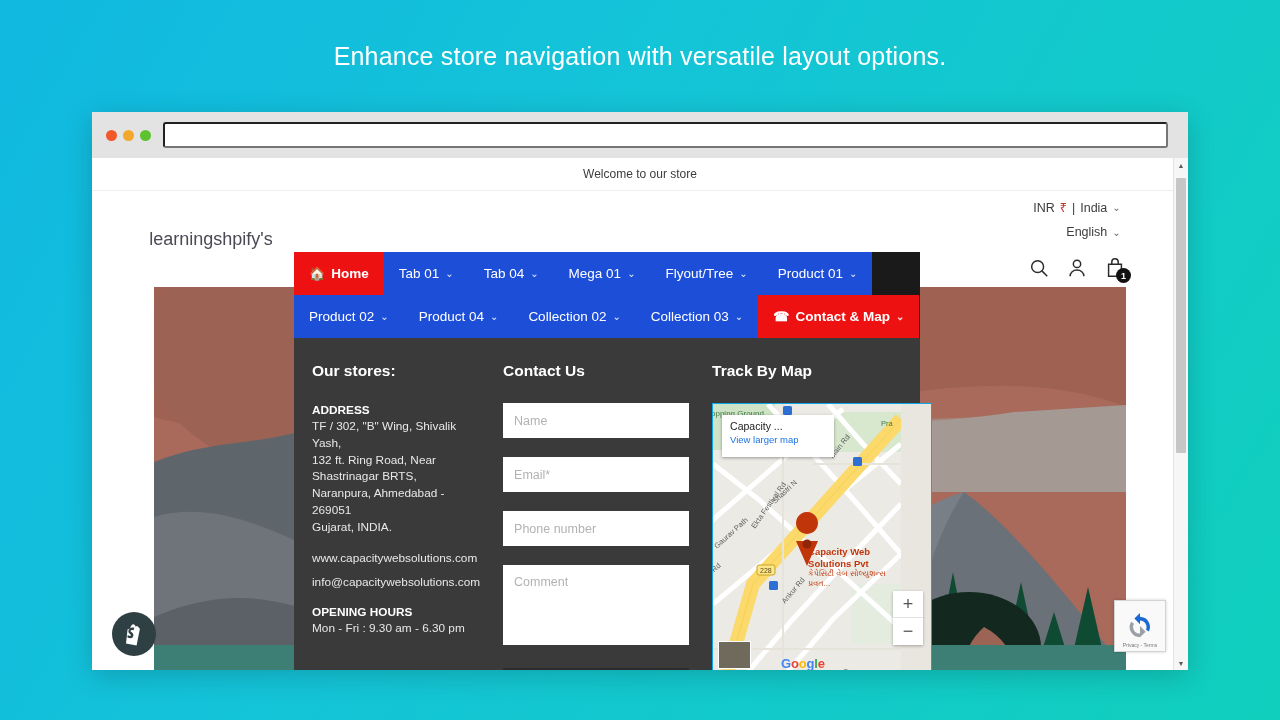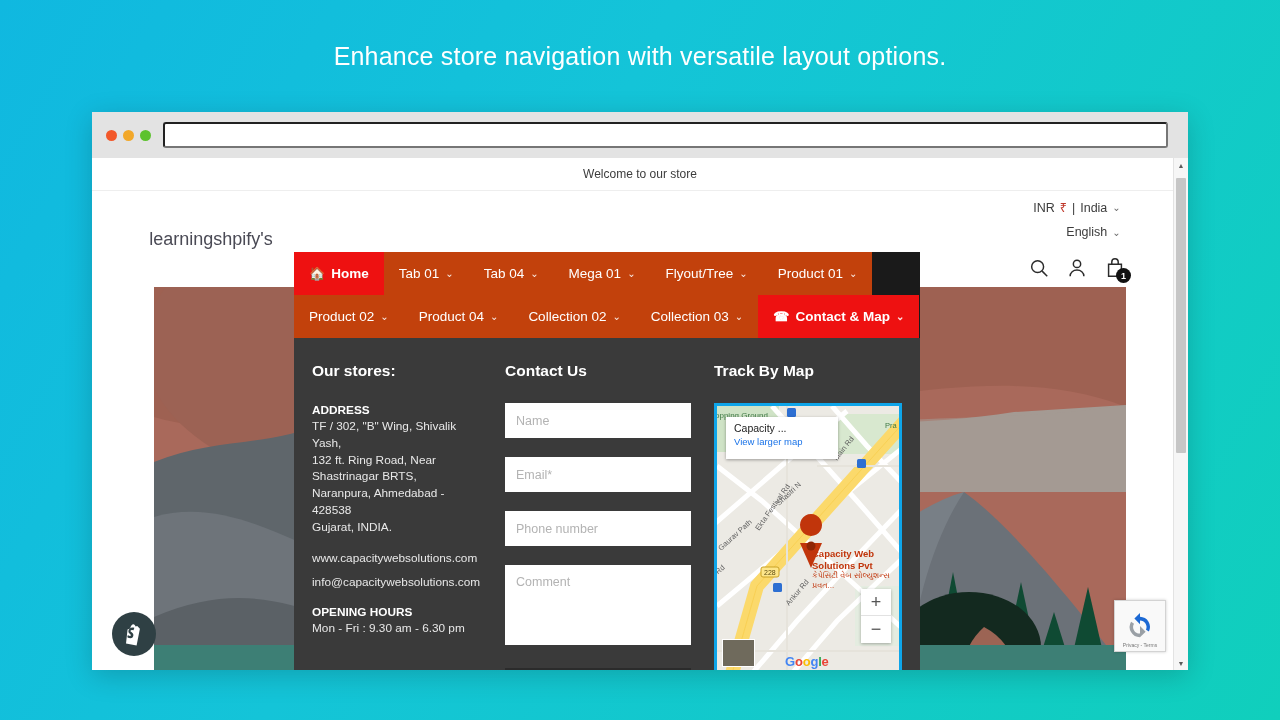--- a/index.html
+++ b/index.html
@@ -133,21 +133,21 @@
   }
   .navrow.row2 { }
   .navitem {
     display: flex; align-items: center; gap: 6px;
     padding: 0 15px;
     height: 43px;
     color: #ffffff;
     font-size: 13.5px;
     white-space: nowrap;
     cursor: pointer;
-    background: #c2410c;
+    background: #1d4ed8;
   }
   .navitem.active { background: #ee1111; font-weight: bold; }
   .navitem .caret { font-size: 10px; opacity: 0.9; }
   .navitem .nicon { font-size: 13px; }
 
   
   .mega {
     position: absolute;
     left: 202px; top: 180px;
     width: 626px; height: 351px;
@@ -202,25 +202,25 @@
     color: #a3a3a3;
     font-family: "Liberation Sans", sans-serif;
     font-size: 12.5px;
     font-weight: bold;
     cursor: pointer;
     margin-top: 4px;
   }
 
   
   .mapbox {
-    width: 188px; height: 285px;
+    width: 220px; height: 285px;
     position: relative;
     overflow: hidden;
     background: #e9e6df;
-    border: 3px solid #0ea5e9;
+    border: 1px solid #0ea5e9;
   }
   .mapbox svg.mapbase { position: absolute; inset: 0; width: 188px; height: 285px; }
   .map-card {
     position: absolute; left: 9px; top: 11px;
     width: 112px; height: 42px;
     background: #ffffff;
     box-shadow: 0 1px 3px rgba(0,0,0,0.35);
     padding: 5px 8px;
   }
   .map-card .t1 { font-size: 10.5px; color: #222; line-height: 13px; }
@@ -464,21 +464,21 @@
     </div>
 
     <div class="mega">
 
       <div class="mega-col c1">
         <div class="mega-h">Our stores:</div>
         <div class="addr-label">ADDRESS</div>
         <div class="addr-line">TF / 302, "B" Wing, Shivalik Yash,</div>
         <div class="addr-line">132 ft. Ring Road, Near</div>
         <div class="addr-line">Shastrinagar BRTS,</div>
-        <div class="addr-line">Naranpura, Ahmedabad - 428538</div>
+        <div class="addr-line">Naranpura, Ahmedabad - 269051</div>
         <div class="addr-line">Gujarat, INDIA.</div>
         <div class="addr-gap"></div>
         <a class="addr-link">www.capacitywebsolutions.com</a>
         <a class="addr-link">info@capacitywebsolutions.com</a>
         <div class="addr-gap"></div>
         <div class="addr-label">OPENING HOURS</div>
         <div class="addr-line">Mon - Fri : 9.30 am - 6.30 pm</div>
       </div>
 
       <div class="mega-col c2">

